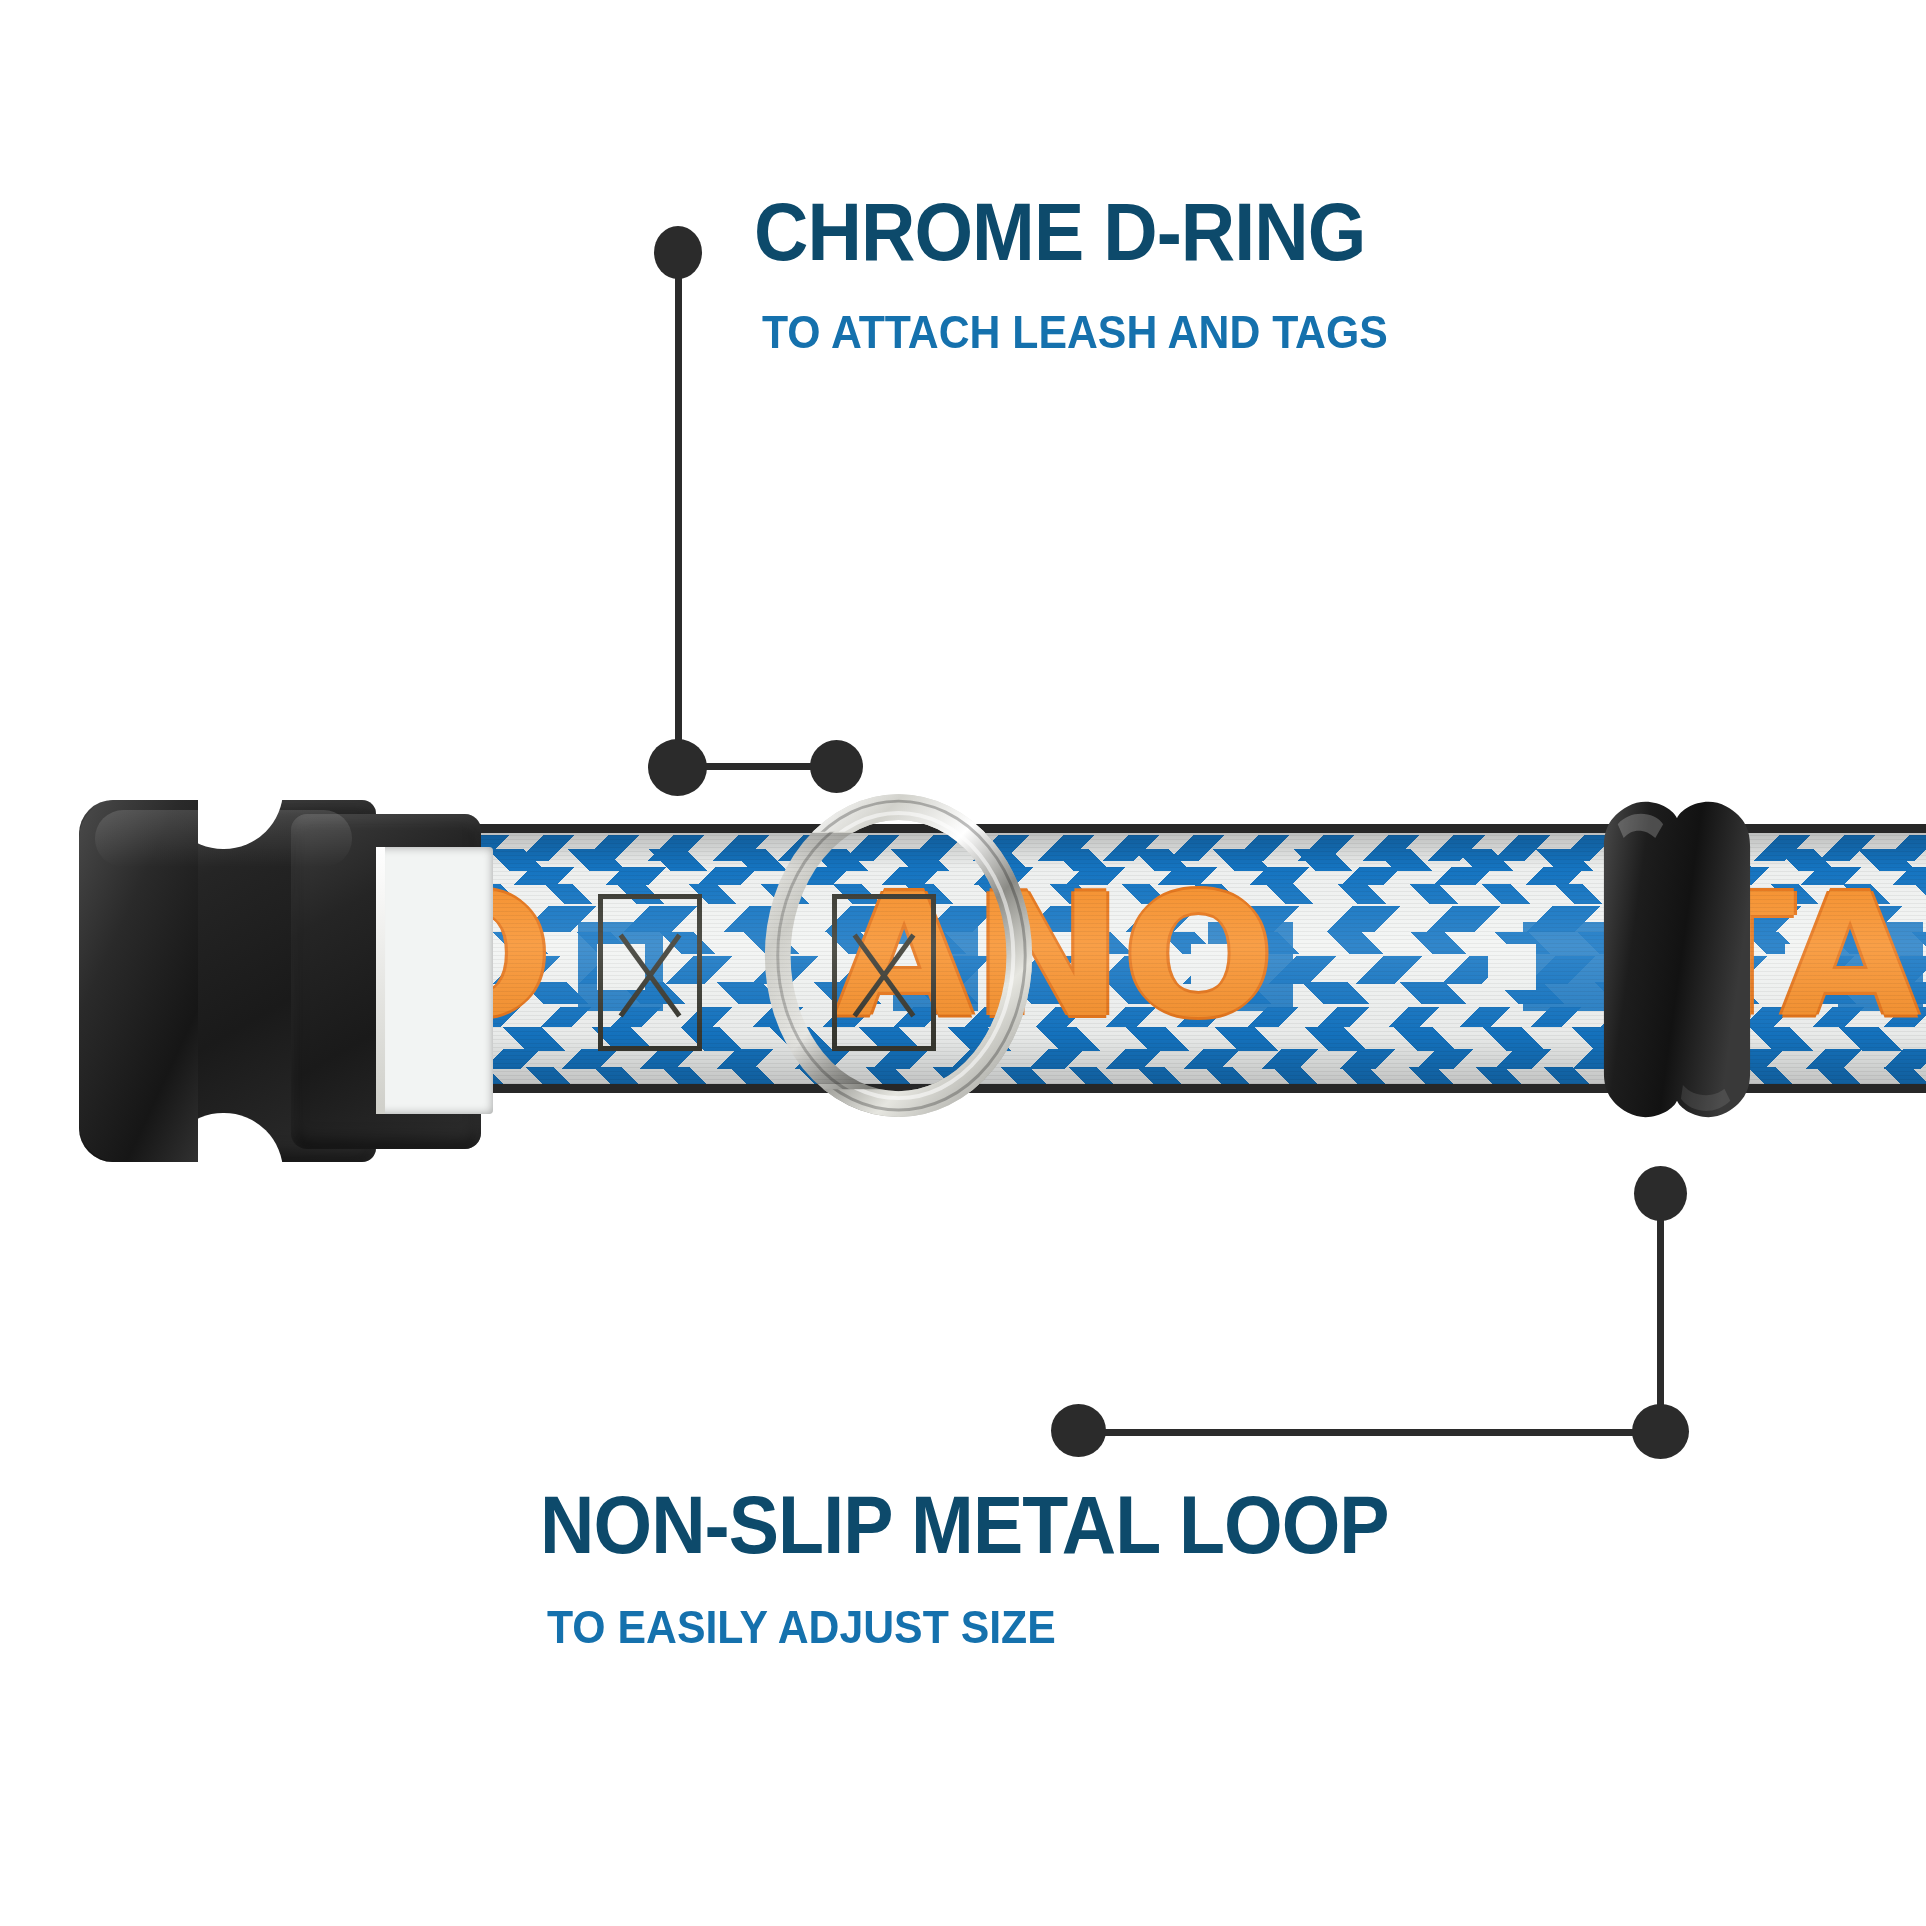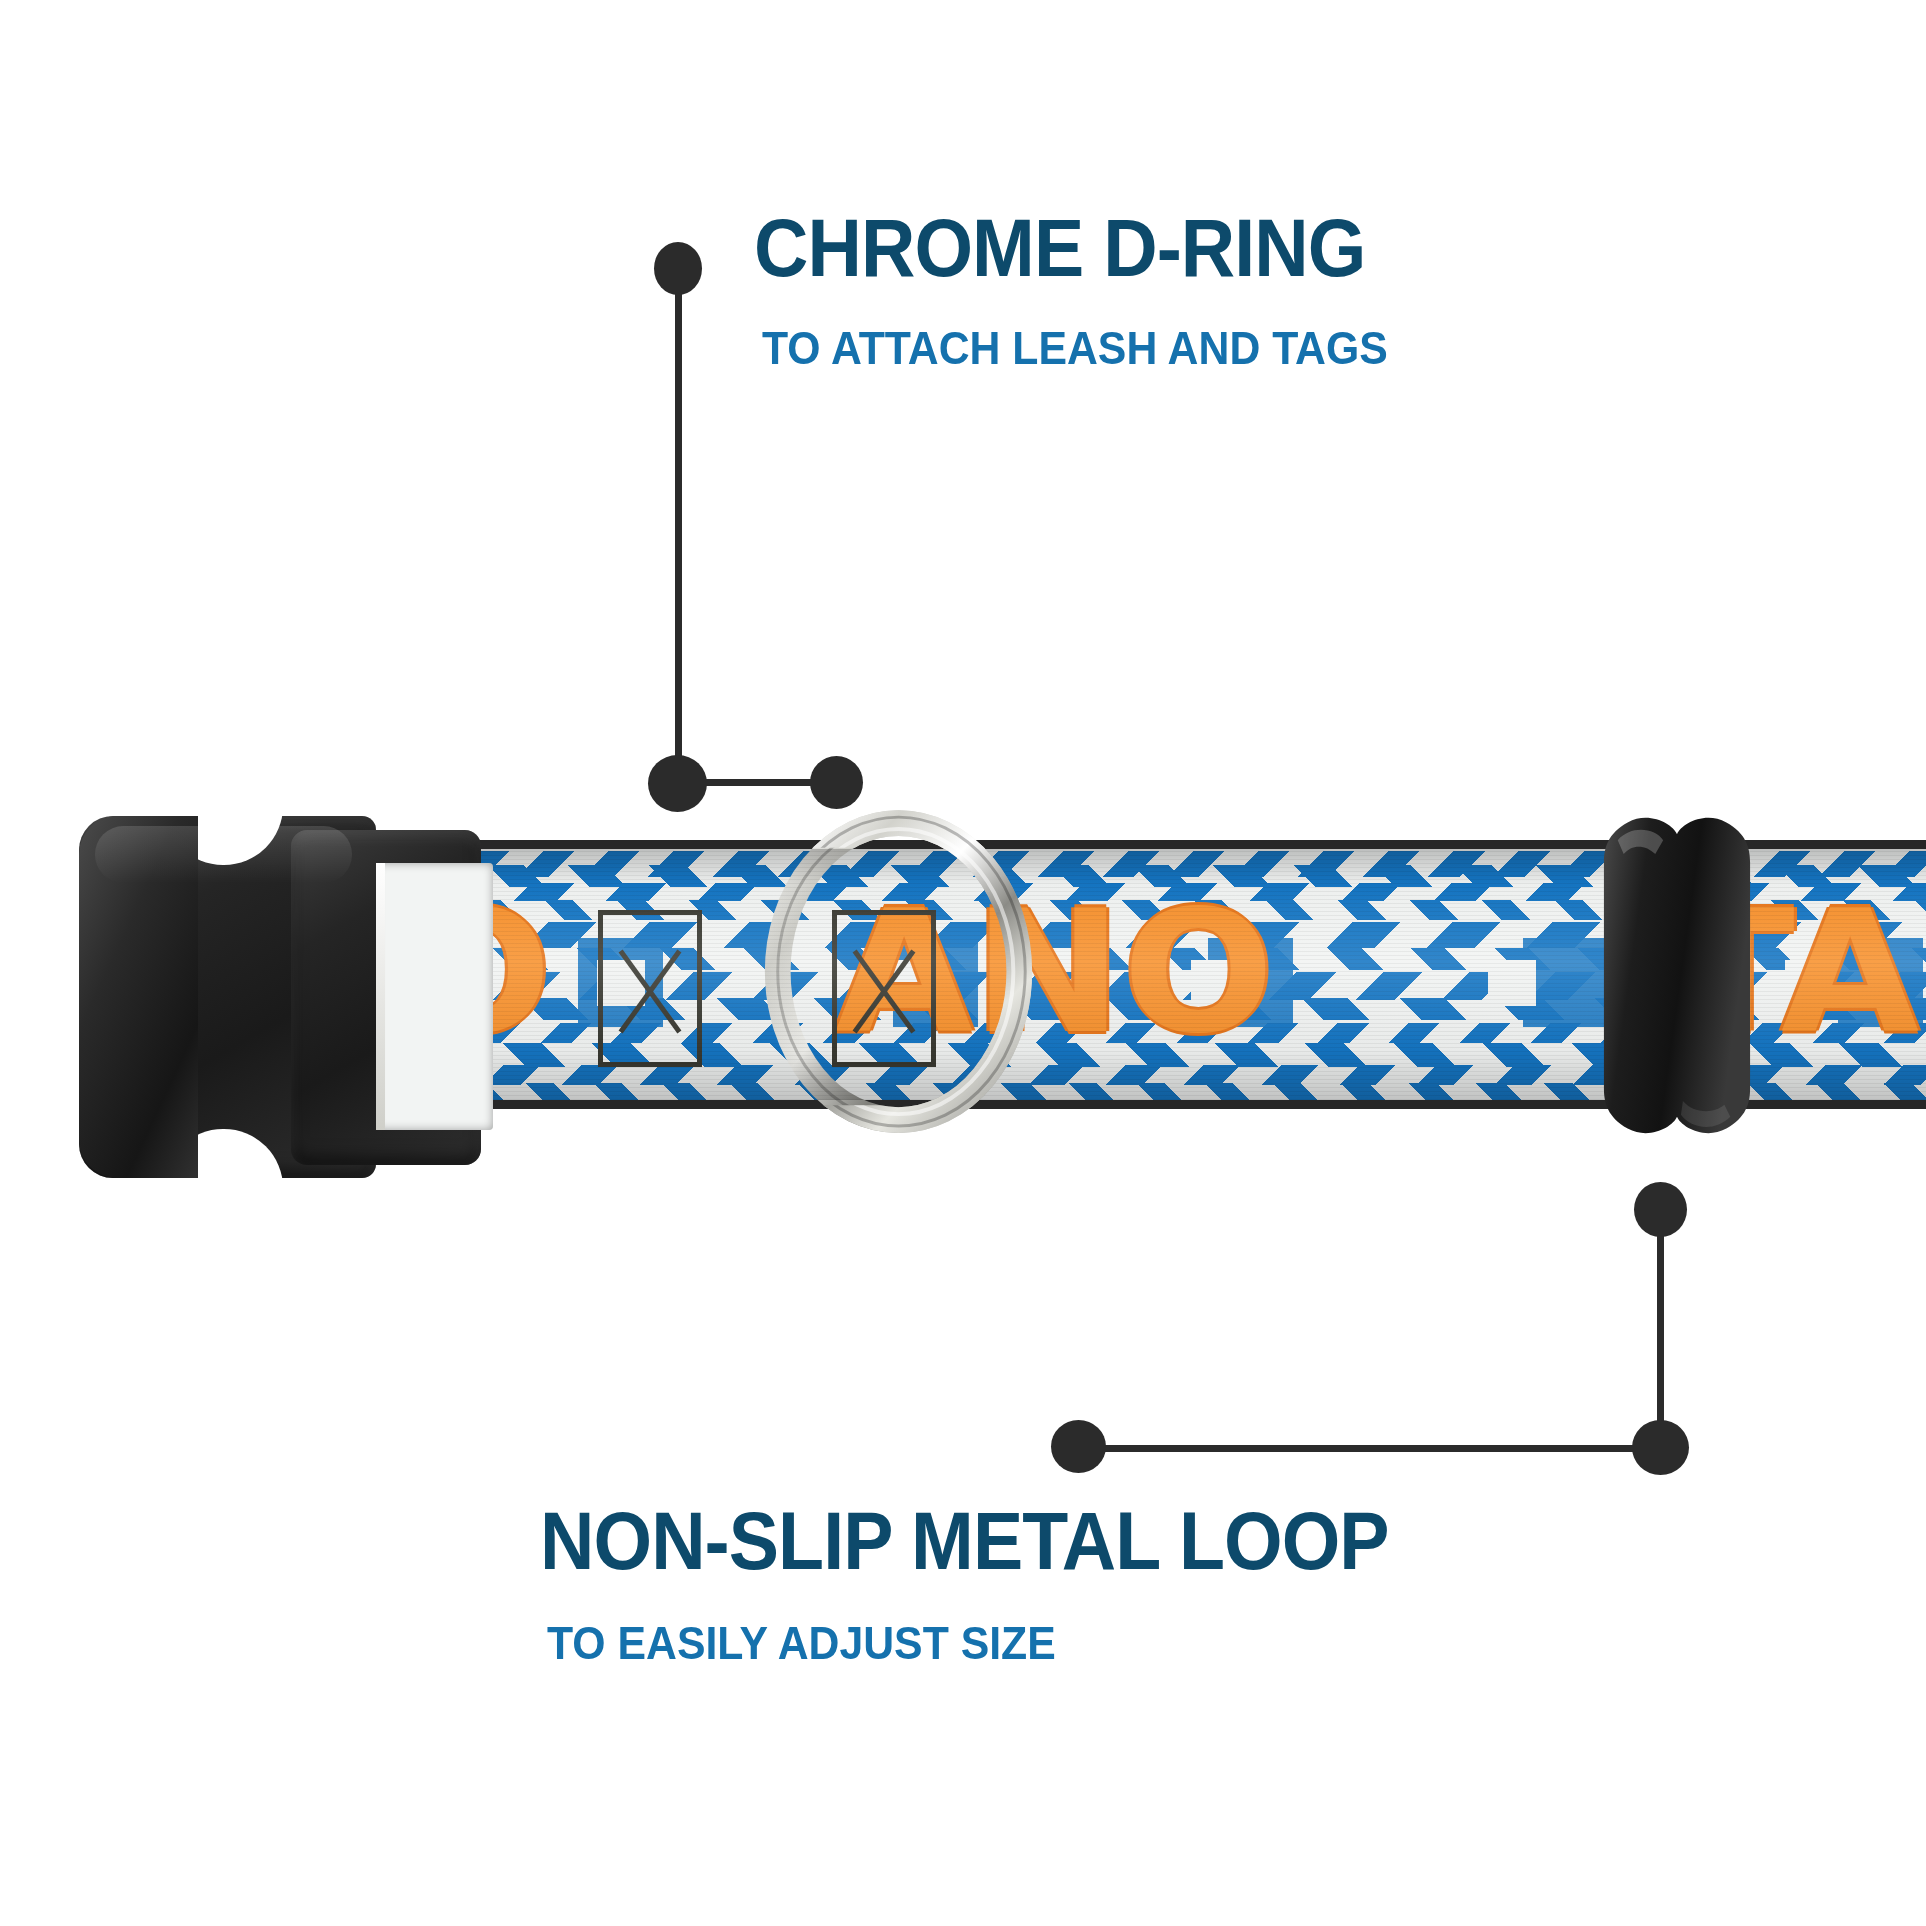--- a/index.html
+++ b/index.html
@@ -3,21 +3,21 @@
 <meta charset="utf-8">
 <style>
   html,body{margin:0;padding:0;}
   body{
     width:1927px;height:1927px;
     background:#ffffff;
     font-family:"Liberation Sans", sans-serif;
     overflow:hidden;
     position:relative;
   }
-  .stage{position:absolute;left:0;top:16px;width:1927px;height:1744px;}
+  .stage{position:absolute;left:0;top:0;width:1927px;height:1744px;}
 
   
   .dot{position:absolute;background:#2b2b2b;border-radius:50%;}
   .vline{position:absolute;background:#2b2b2b;width:7px;}
   .hline{position:absolute;background:#2b2b2b;height:7px;}
 
   
   .callout-title{
     position:absolute;
     color:#0d4a6b;

